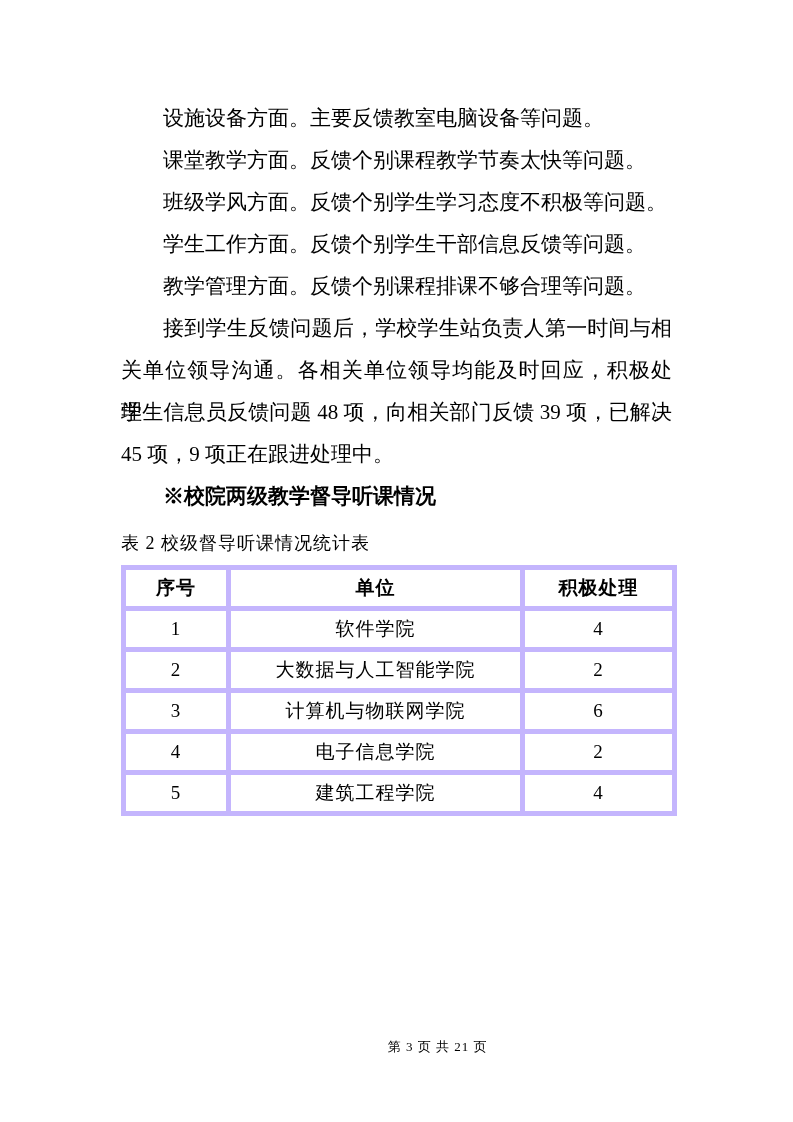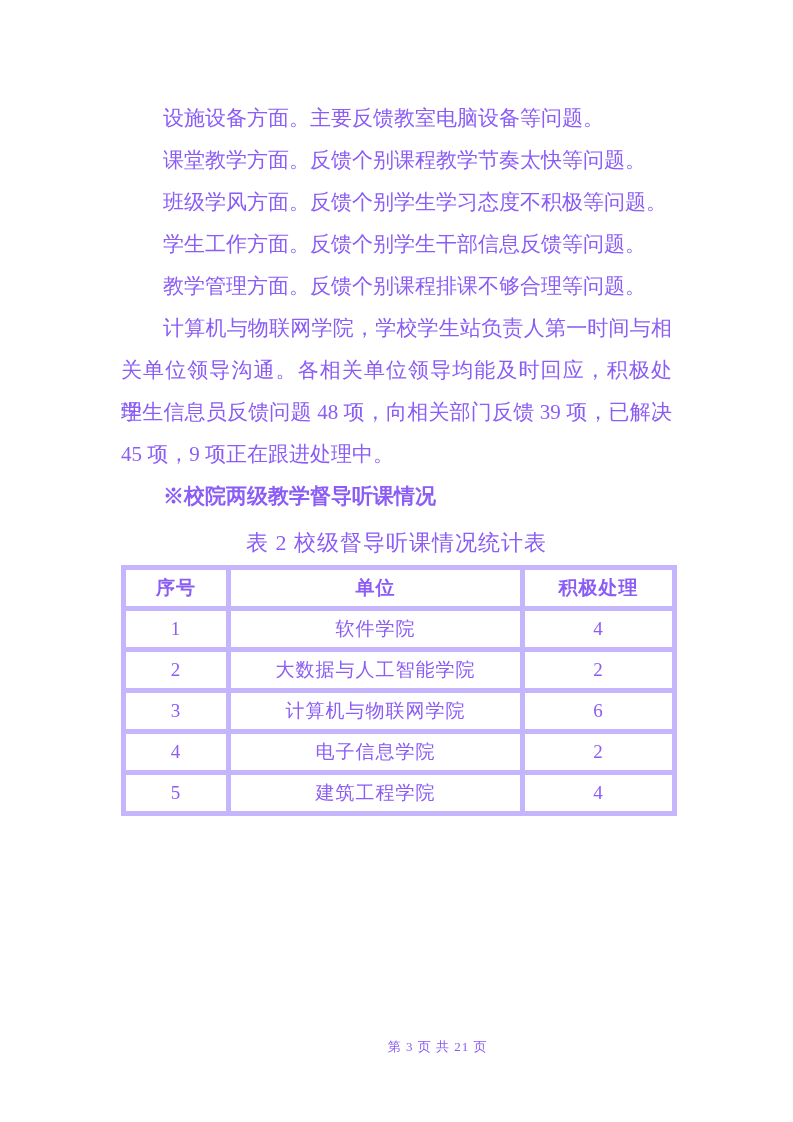--- a/index.html
+++ b/index.html
@@ -3,21 +3,21 @@
 <meta charset="utf-8">
 <style>
   html, body { margin: 0; padding: 0; background: #ffffff; }
   .page {
     position: relative;
     width: 793px;
     height: 1122px;
     background: #ffffff;
     overflow: hidden;
     font-family: "Liberation Serif", "DejaVu Serif", serif;
-    color: #8b5cf6;
+    color: #000000;
   }
   .content {
     position: absolute;
     left: 121px;
     top: 0;
     width: 551px;
   }
   .body-text { padding-top: 97px; }
   .line {
     font-size: 21px;
@@ -25,23 +25,22 @@
     height: 42px;
     text-align: justify;
     white-space: normal;
   }
   .line.fill { text-align-last: justify; }
   .line.indent { text-indent: 42px; }
   .line.heading { font-weight: bold; }
   .caption {
     margin-top: 16px;
     margin-bottom: 12px;
-    font-size: 22px;
+    font-size: 18px;
     line-height: 20px;
-    text-align: center;
     letter-spacing: 1px;
   }
   table.stats {
     border-collapse: collapse;
     table-layout: fixed;
     width: 551px;
   }
   table.stats th, table.stats td {
     border: 5px solid #c4b5fd;
     height: 36px;
@@ -81,21 +80,21 @@
         <div>
           <div class="line indent">班级学风方面。反馈个别学生学习态度不积极等问题。</div>
         </div>
         <div>
           <div class="line indent">学生工作方面。反馈个别学生干部信息反馈等问题。</div>
         </div>
         <div>
           <div class="line indent">教学管理方面。反馈个别课程排课不够合理等问题。</div>
         </div>
         <div>
-          <div class="line indent fill">计算机与物联网学院，学校学生站负责人第一时间与相</div>
+          <div class="line indent fill">接到学生反馈问题后，学校学生站负责人第一时间与相</div>
           <div class="line fill">关单位领导沟通。各相关单位领导均能及时回应，积极处理。</div>
           <div class="line fill">学生信息员反馈问题 48 项，向相关部门反馈 39 项，已解决</div>
           <div class="line">45 项，9 项正在跟进处理中。</div>
         </div>
         <div>
           <div class="line indent heading">※校院两级教学督导听课情况</div>
         </div>
       </div>
     <div class="caption">表 2 校级督导听课情况统计表</div>
     <table class="stats" id="stats-table">

